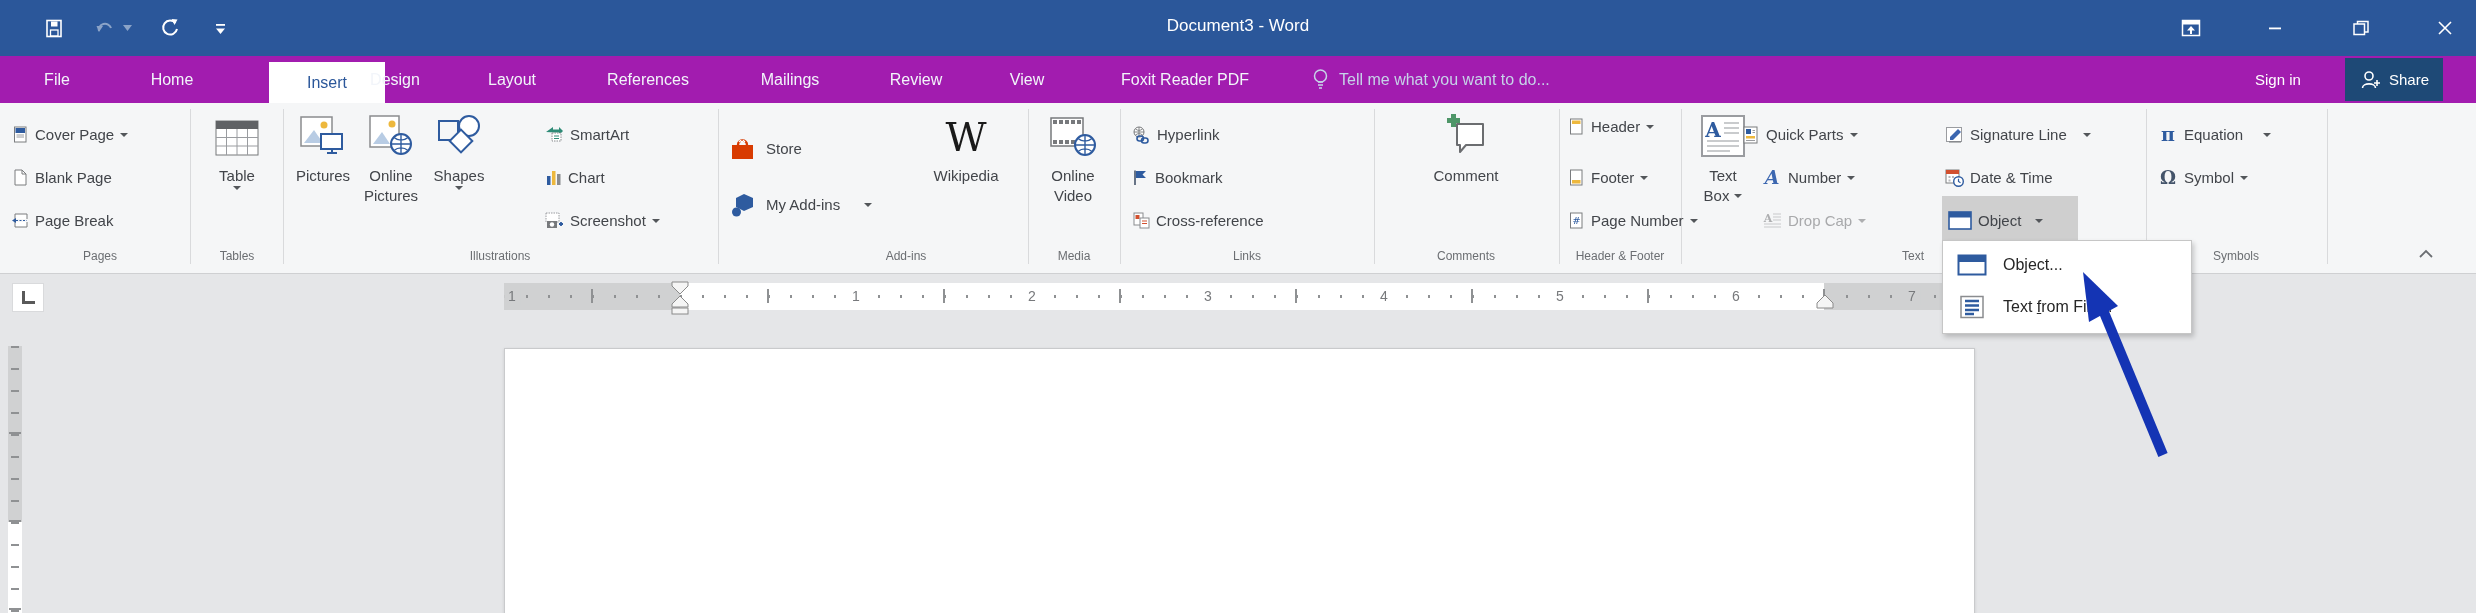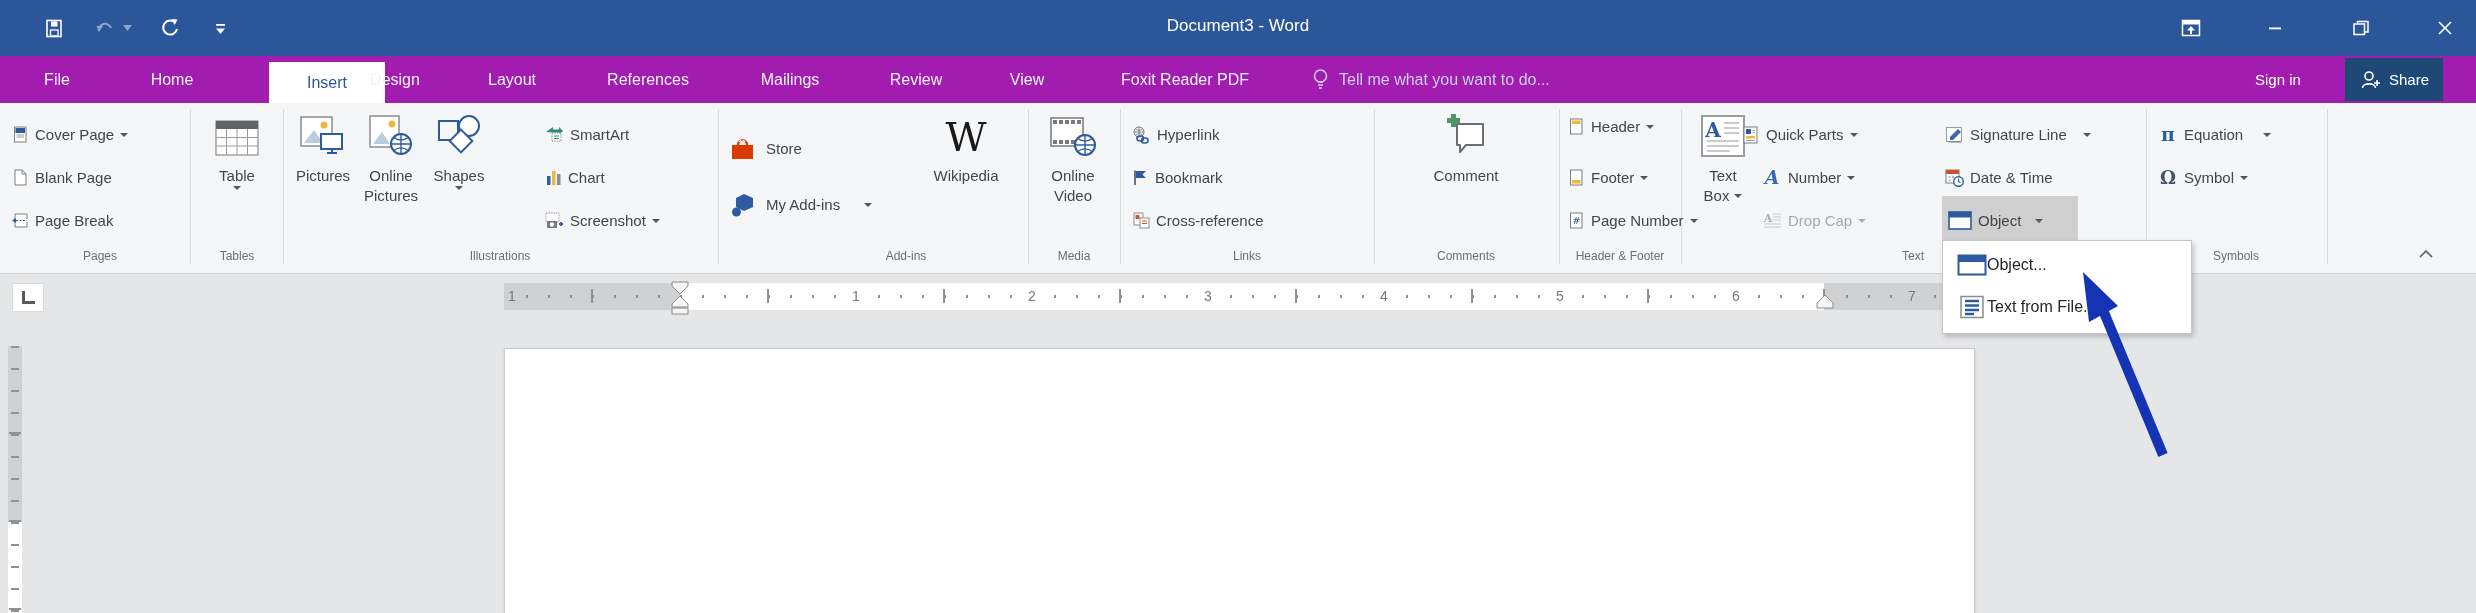--- a/index.html
+++ b/index.html
@@ -40,21 +40,21 @@
   .tabsel{position:absolute;left:12px;top:283px;width:30px;height:27px;background:#FFFFFF;border:1px solid #D9DADC;display:flex;align-items:center;justify-content:center;}
   
   #page{position:absolute;left:504px;top:348px;width:1469px;height:265px;background:#FFFFFF;border:1px solid #C9CACC;border-bottom:none;box-shadow:0 1px 3px rgba(0,0,0,.12);}
   .vseg{position:absolute;left:8px;width:14px;}
   .vticks{position:absolute;left:11px;top:346px;width:8px;height:267px;
     background:repeating-linear-gradient(to bottom,#8F9193 0 2px,transparent 2px 22px);}
   .vbars{position:absolute;left:9px;top:346px;width:12px;height:267px;
     background:repeating-linear-gradient(to bottom,transparent 0 86px,#8F9193 86px 88px);}
   
   #objmenu{position:absolute;left:1942px;top:240px;width:248px;height:92px;background:#FFFFFF;border:1px solid #C6C6C6;box-shadow:2px 3px 5px rgba(0,0,0,.2);}
-  .mitem{position:absolute;left:0;width:248px;height:40px;display:flex;align-items:center;padding-left:14px;box-sizing:border-box;font-size:16px;color:#262626;}
+  .mitem{position:absolute;left:0;width:248px;height:40px;display:flex;align-items:center;gap:16px;padding-left:14px;box-sizing:border-box;font-size:16px;color:#262626;}
   .mkey{text-decoration:underline;}
   
   #arrow-overlay{position:absolute;left:0;top:0;width:2476px;height:613px;pointer-events:none;}
   svg text{font-family:"DejaVu Serif",serif;}
 </style>
 </head>
 <body>
 
 <div id="screen">
 

